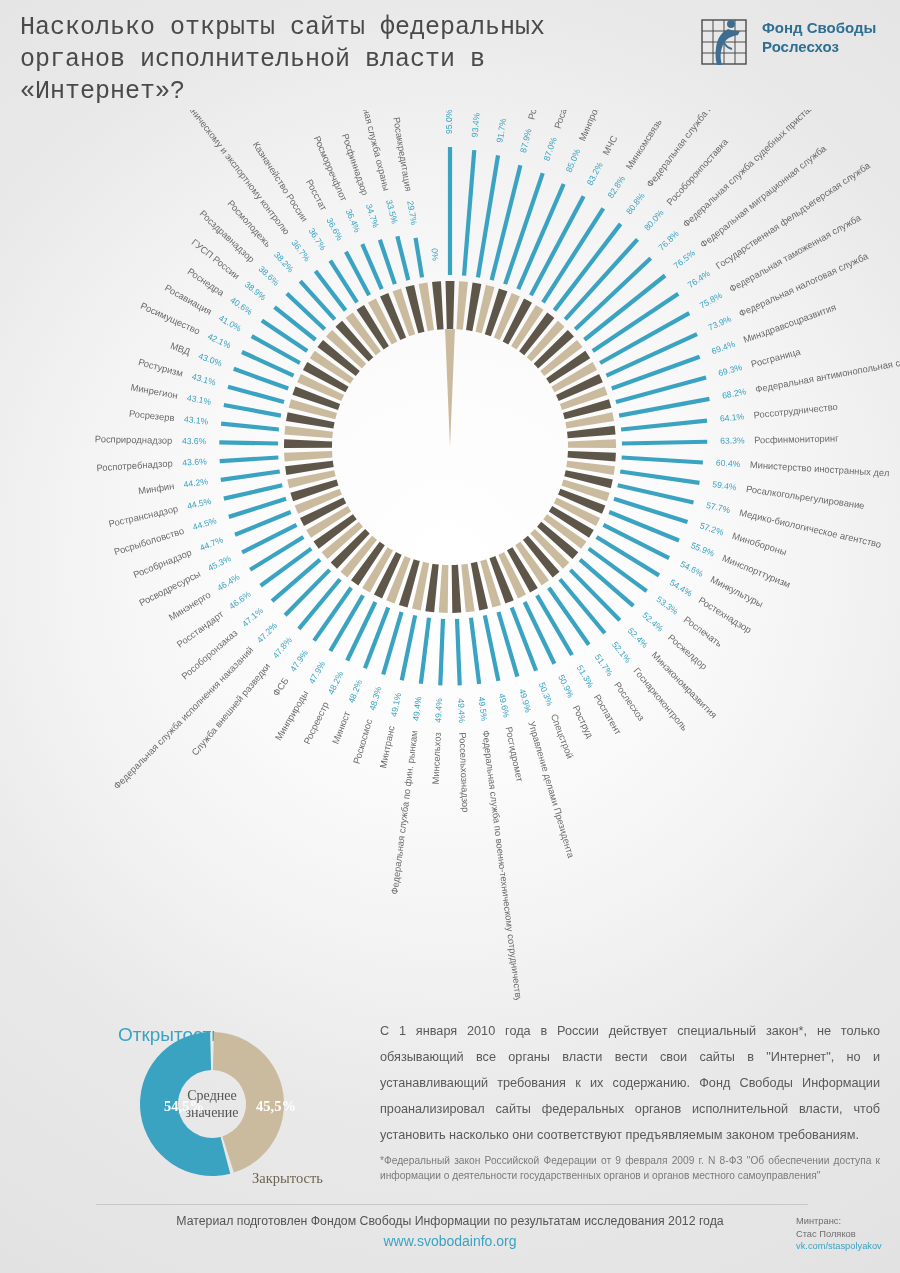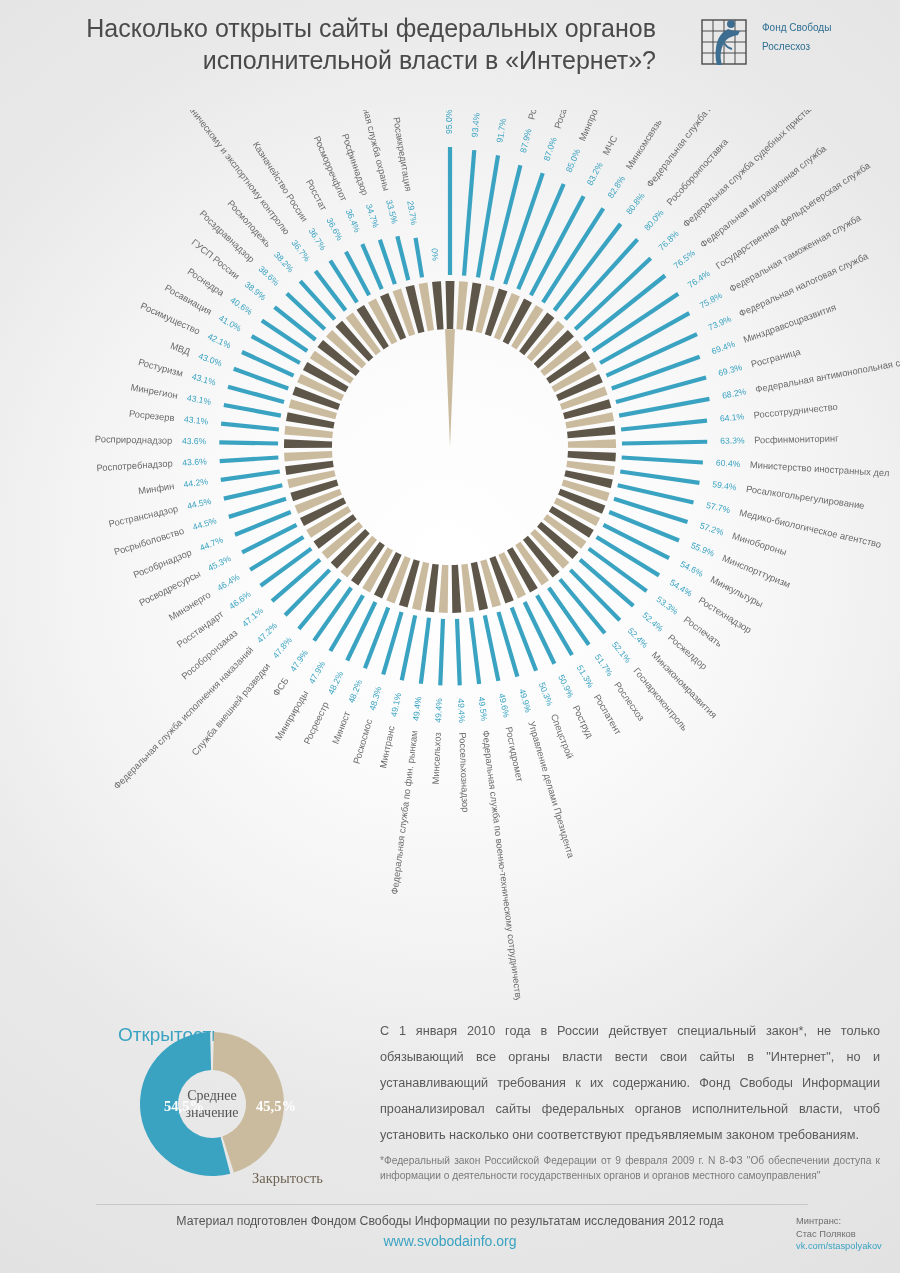--- a/index.html
+++ b/index.html
@@ -12,29 +12,29 @@
   }
   #page{
     position:absolute;inset:0;
     background:
       radial-gradient(circle at 50% 44%, #ffffff 0%, #fbfbfb 26%, #f2f2f2 48%, #e9e9e9 66%, #e2e2e2 100%);
   }
 
   
   #header{position:absolute;left:0;top:0;width:900px;height:118px;}
   #title{
-    position:absolute;left:36px;top:12px;width:620px;
-    font-family:Liberation Sans, sans-serif;
-    font-size:25px;line-height:32px;color:#4a4a4a;font-weight:400;text-align:right;
+    position:absolute;left:20px;top:12px;width:620px;
+    font-family:Liberation Mono, monospace;
+    font-size:25px;line-height:32px;color:#4a4a4a;font-weight:400;
   }
   #logo{position:absolute;left:700px;top:14px;width:180px;height:60px;}
   #logo-mark{position:absolute;left:0;top:2px;width:56px;height:52px;}
   #logo-text{
     position:absolute;left:62px;top:4px;width:120px;
-    font-size:10px;line-height:19px;font-weight:normal;color:#2f6f92;
+    font-size:15px;line-height:19px;font-weight:bold;color:#2f6f92;
   }
 
   
   #radial{position:absolute;left:0;top:110px;width:900px;height:890px;}
   #radial svg{display:block;}
 
   
   #donut-block{position:absolute;left:112px;top:1008px;width:260px;height:190px;}
   #donut-block svg{position:absolute;left:18px;top:8px;}
   .donut-center-l1,.donut-center-l2{

